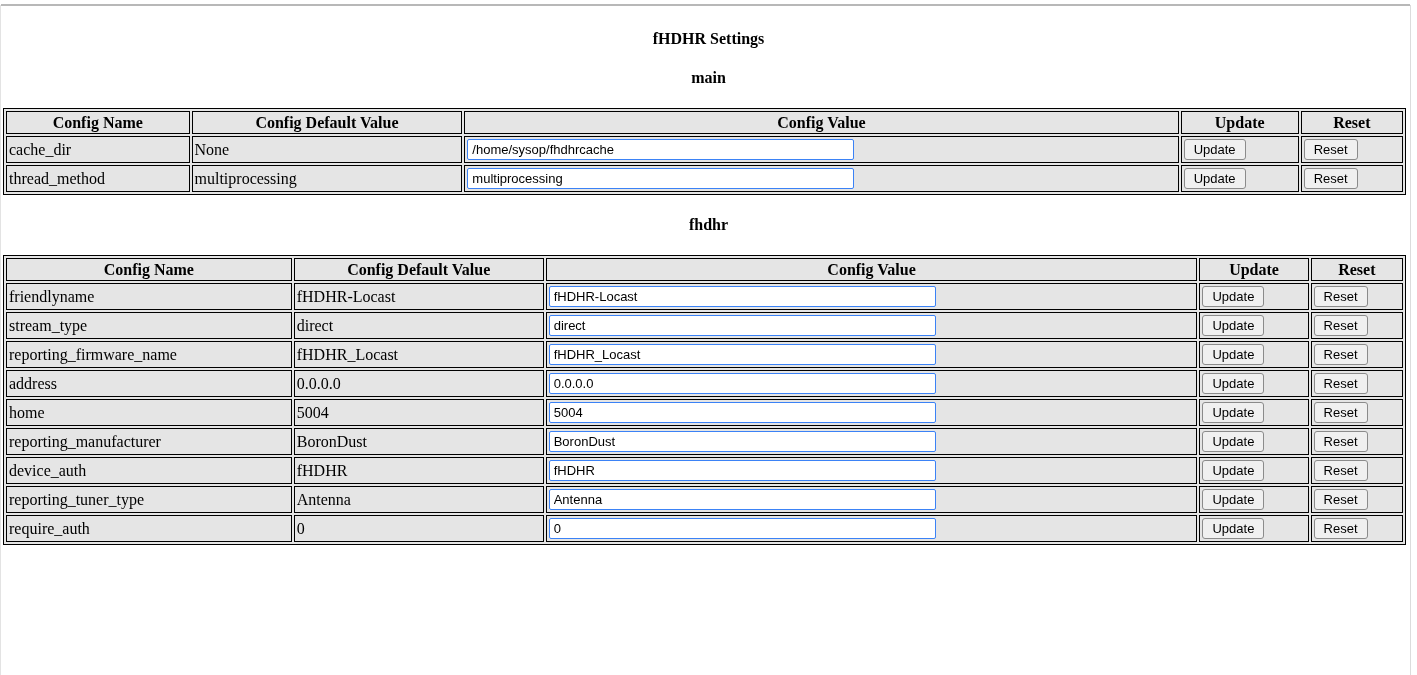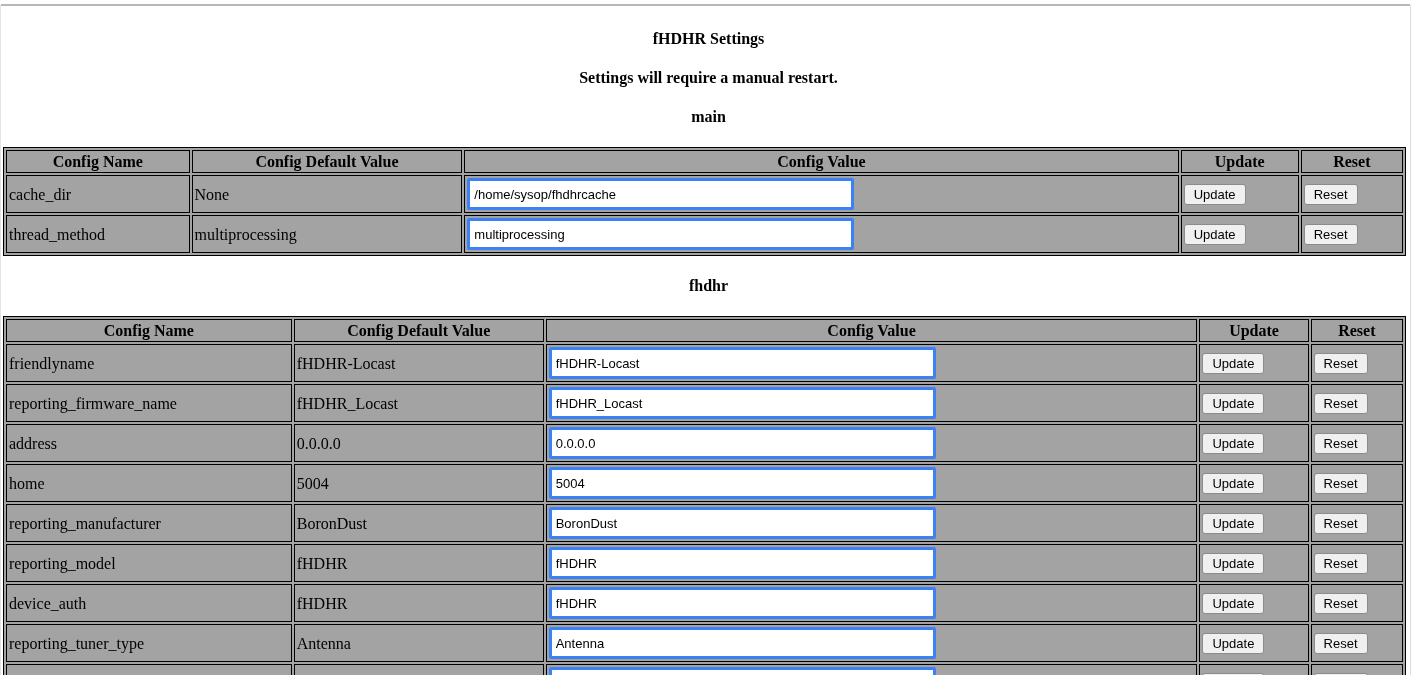--- a/index.html
+++ b/index.html
@@ -36,21 +36,21 @@
     text-align: center;
     margin: 21px 0;
   }
   h4.page-title { margin-top: 24px; }
 
   table.config-table {
     border-collapse: separate;
     border-spacing: 2px;
     border: 1px solid #000;
     width: 1401px;
-    background: #a3a3a3;
+    background: #e5e5e5;
   }
   th, td {
     border: 1px solid #000;
     padding: 1px 2px;
     font-family: "Liberation Serif", serif;
     font-size: 16px;
     line-height: 19px;
     white-space: nowrap;
     overflow: hidden;
   }
@@ -66,26 +66,26 @@
   
   .t-fhdhr th.c1 { width: 282px; }
   .t-fhdhr th.c2 { width: 246px; }
   .t-fhdhr th.c3 { width: 651px; }
   .t-fhdhr th.c4 { width: 104px; }
   .t-fhdhr th.c5 { width: 87px;  }
 
   input.config-value {
     box-sizing: border-box;
     width: 387px;
-    height: 32px;
+    height: 21px;
     font-family: "Liberation Sans", sans-serif;
     font-size: 13px;
     color: #000;
     background: #fff;
-    border: 3px solid #3b82f6;
+    border: 1px solid #3b82f6;
     border-radius: 2px;
     padding: 1px 4px;
     margin: 1px 0;
   }
   button.cell-btn {
     box-sizing: border-box;
     height: 21px;
     font-family: "Liberation Sans", sans-serif;
     font-size: 13px;
     color: #000;
@@ -98,21 +98,20 @@
 </style>
 </head>
 <body>
 
 <div class="frame-top"></div>
 <div class="frame-left"></div>
 <div class="frame-right"></div>
 
 <div class="content">
   <h4 class="page-title">fHDHR Settings</h4>
-  <h4>Settings will require a manual restart.</h4>
   <div id="sections">
       <h4>main</h4>
       <table class="config-table t-main">
         <thead>
           <tr>
             <th class="c1">Config Name</th>
             <th class="c2">Config Default Value</th>
             <th class="c3">Config Value</th>
             <th class="c4">Update</th>
             <th class="c5">Reset</th>
@@ -148,20 +147,27 @@
         </thead>
         <tbody>
           <tr>
             <td>friendlyname</td>
             <td>fHDHR-Locast</td>
             <td><input type="text" class="config-value" value="fHDHR-Locast" style=""></td>
             <td><button class="cell-btn">Update</button></td>
             <td><button class="cell-btn">Reset</button></td>
           </tr>
           <tr>
+            <td>stream_type</td>
+            <td>direct</td>
+            <td><input type="text" class="config-value" value="direct" style=""></td>
+            <td><button class="cell-btn">Update</button></td>
+            <td><button class="cell-btn">Reset</button></td>
+          </tr>
+          <tr>
             <td>reporting_firmware_name</td>
             <td>fHDHR_Locast</td>
             <td><input type="text" class="config-value" value="fHDHR_Locast" style=""></td>
             <td><button class="cell-btn">Update</button></td>
             <td><button class="cell-btn">Reset</button></td>
           </tr>
           <tr>
             <td>address</td>
             <td>0.0.0.0</td>
             <td><input type="text" class="config-value" value="0.0.0.0" style=""></td>
@@ -172,27 +178,20 @@
             <td>home</td>
             <td>5004</td>
             <td><input type="text" class="config-value" value="5004" style=""></td>
             <td><button class="cell-btn">Update</button></td>
             <td><button class="cell-btn">Reset</button></td>
           </tr>
           <tr>
             <td>reporting_manufacturer</td>
             <td>BoronDust</td>
             <td><input type="text" class="config-value" value="BoronDust" style=""></td>
-            <td><button class="cell-btn">Update</button></td>
-            <td><button class="cell-btn">Reset</button></td>
-          </tr>
-          <tr>
-            <td>reporting_model</td>
-            <td>fHDHR</td>
-            <td><input type="text" class="config-value" value="fHDHR" style=""></td>
             <td><button class="cell-btn">Update</button></td>
             <td><button class="cell-btn">Reset</button></td>
           </tr>
           <tr>
             <td>device_auth</td>
             <td>fHDHR</td>
             <td><input type="text" class="config-value" value="fHDHR" style=""></td>
             <td><button class="cell-btn">Update</button></td>
             <td><button class="cell-btn">Reset</button></td>
           </tr>

